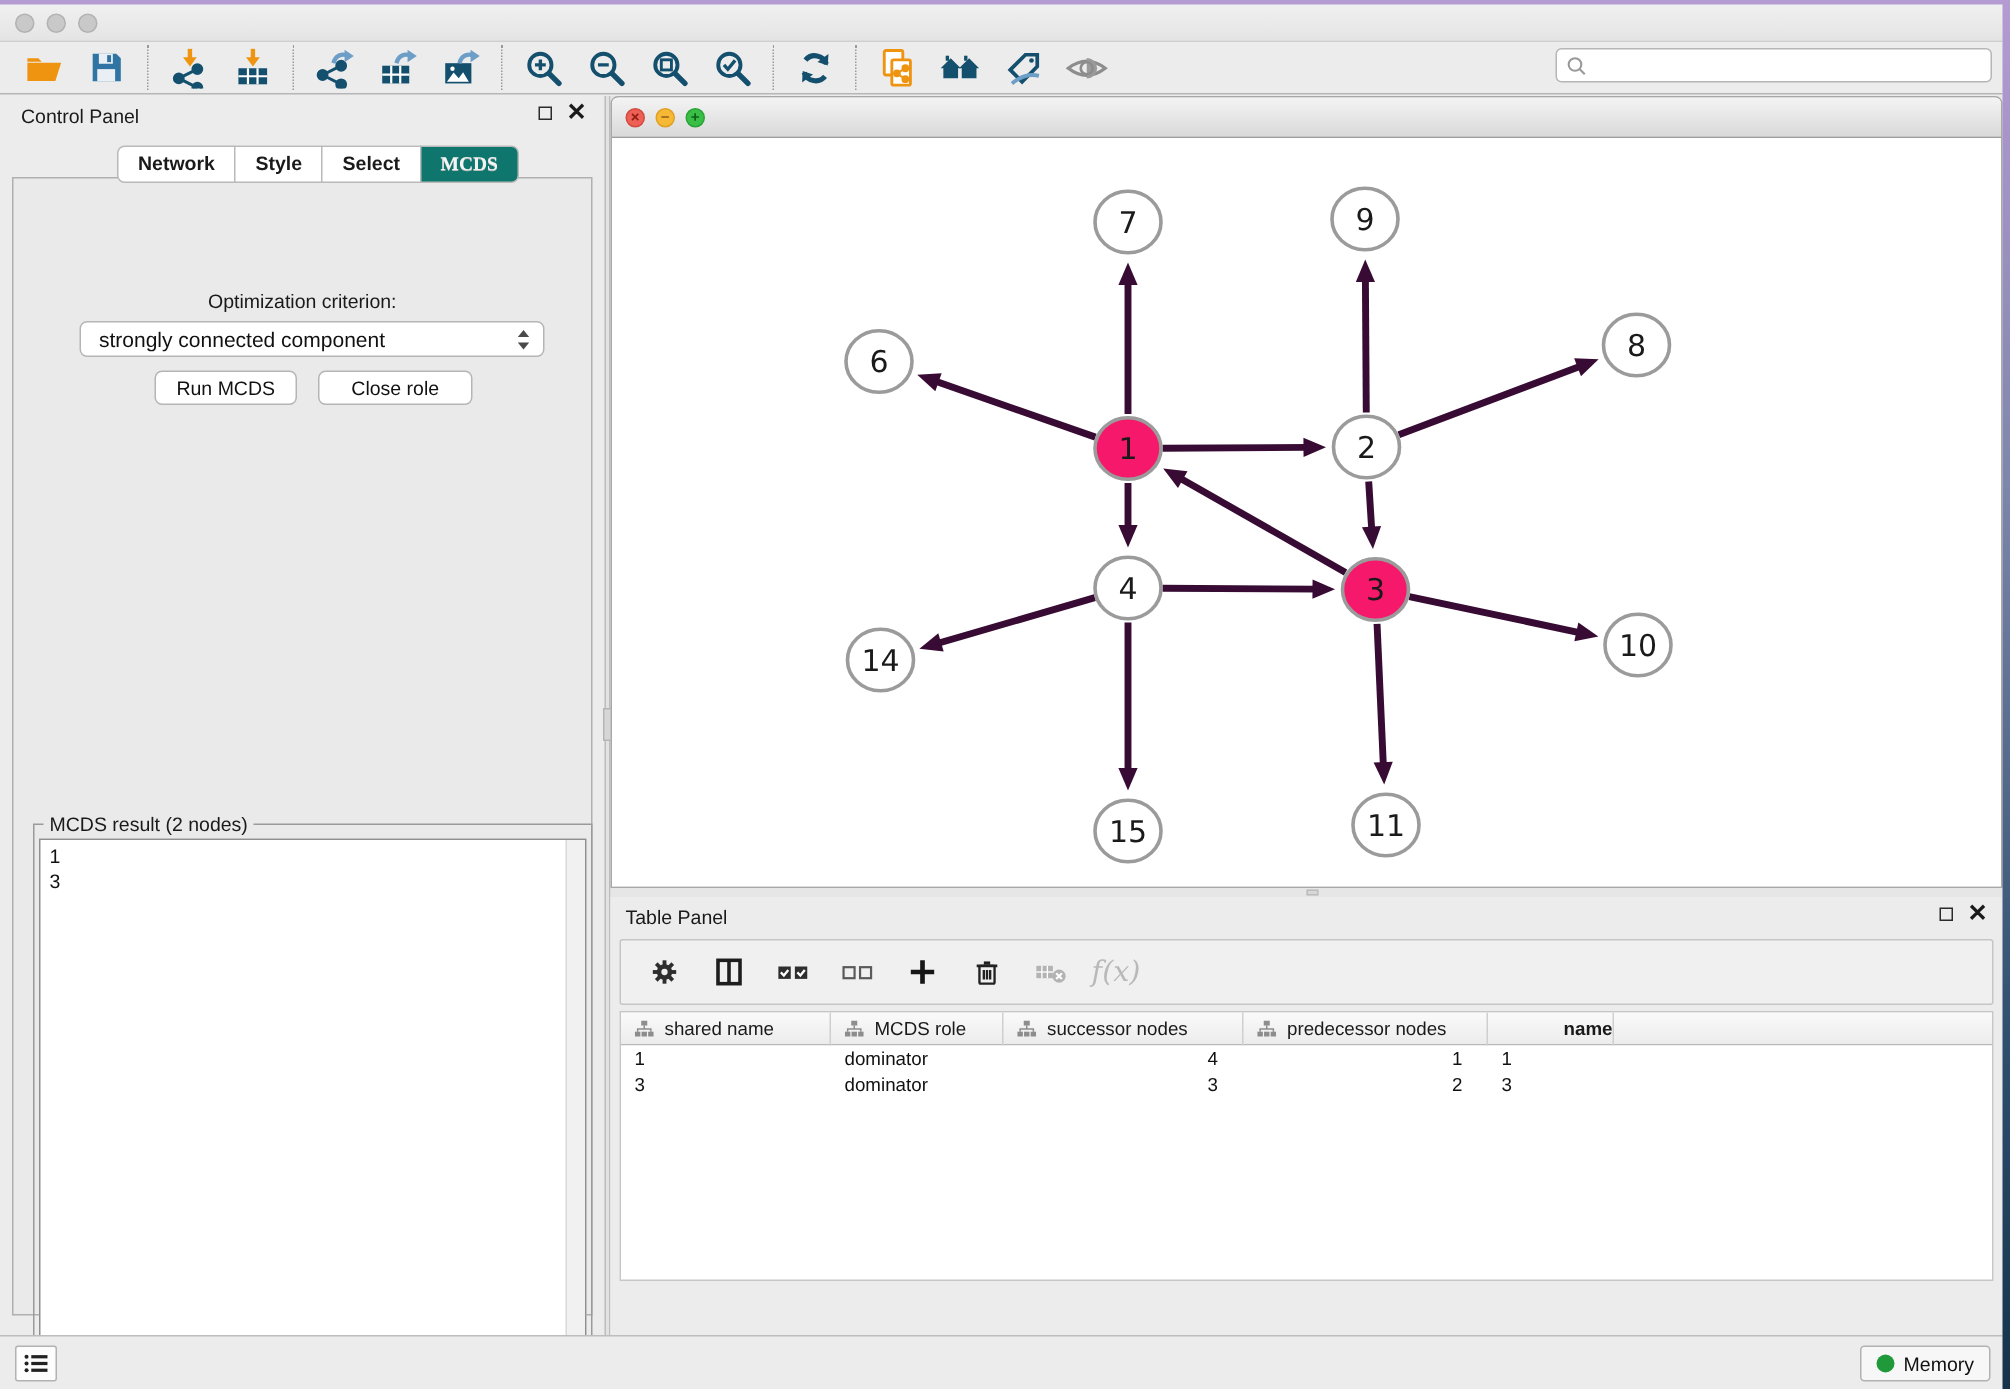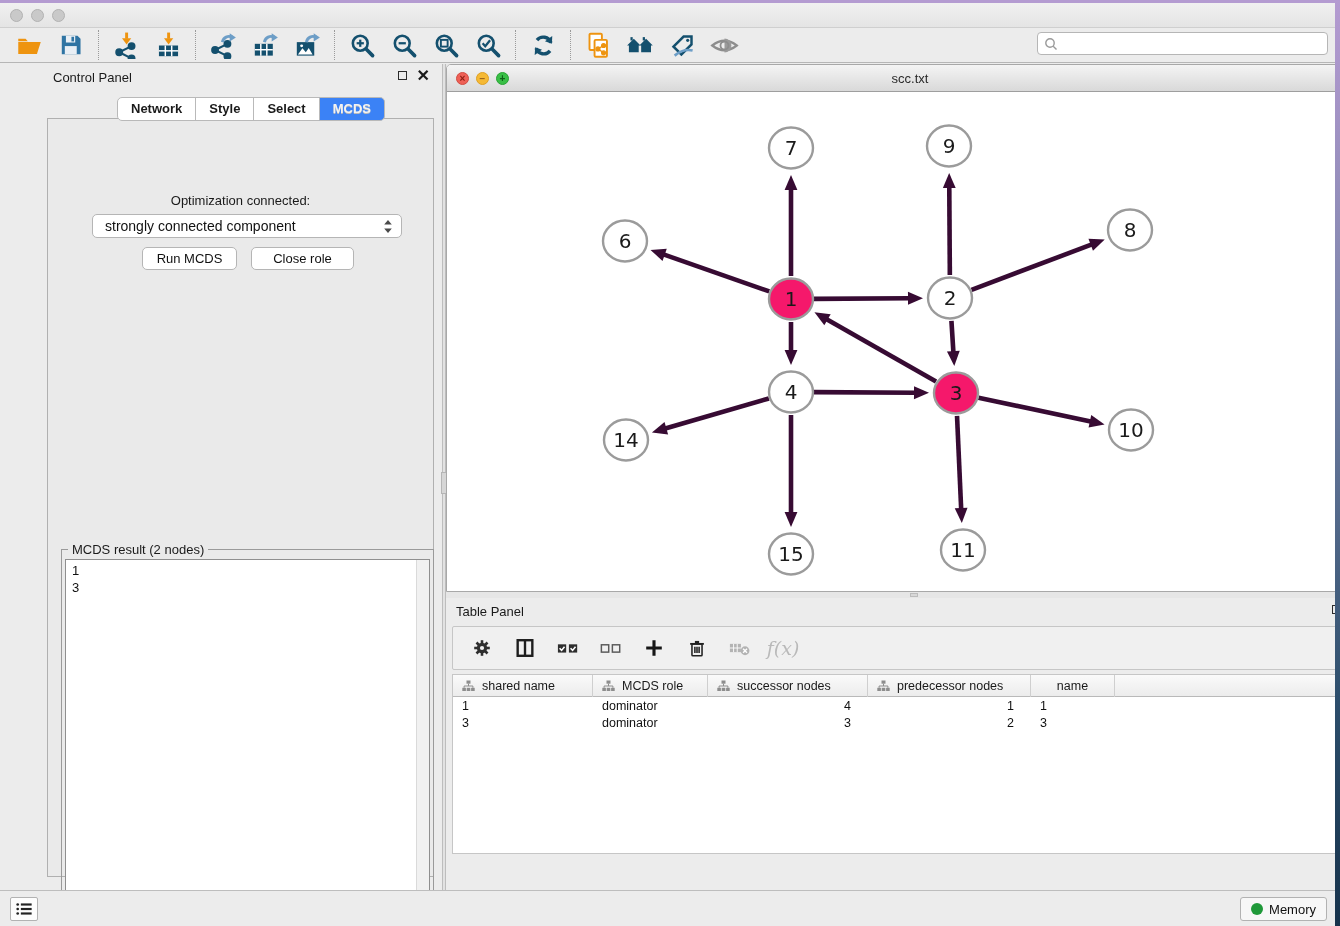--- a/index.html
+++ b/index.html
@@ -30,36 +30,36 @@
   .tb-btn { width:42px; height:32px; border:none; background:transparent; padding:0;
     display:flex; align-items:center; justify-content:center; cursor:pointer; }
   .tb-sep { width:1px; height:30px; border-left:1px dotted #9a9a9a; margin:0 6px; }
   .searchbox { position:absolute; right:12px; top:4px; width:291px; height:23px;
     background:#fff; border:1px solid #b6b6b6; border-radius:4px;
     display:flex; align-items:center; padding-left:6px; }
   .searchbox input { border:none; outline:none; flex:1; height:19px; font-size:13px;
     font-family:"Liberation Sans",sans-serif; background:transparent; margin-left:4px; }
 
   
-  .main { position:absolute; left:0; top:64px; width:1080px; height:826px;margin-left:39px; }
+  .main { position:absolute; left:0; top:64px; width:1080px; height:826px; }
 
   
   .cpanel { position:absolute; left:0; top:0; width:403px; height:826px; background:#ececec; }
   .panel-header { position:absolute; left:0; top:0; right:0; height:28px; }
   .panel-title { position:absolute; left:14px; top:6px; font-size:13px; color:#1a1a1a; }
   .panel-icons { position:absolute; right:12px; top:6px; display:flex; gap:10px; align-items:center; }
   .float-ico { width:9px; height:9px; border:1.5px solid #2b2b2b; display:inline-block; }
   .close-ico { font-size:16px; font-weight:bold; color:#1a1a1a; line-height:11px; }
 
   .tabs { display:flex; position:absolute; z-index:5; }
   .tab { border:1px solid #b9b9b9; margin-left:-1px; background:#fff; color:#1a1a1a;
     font-size:13px; font-weight:bold; padding:3px 13px 4px; cursor:pointer; white-space:nowrap; }
   .tab:first-child { border-radius:5px 0 0 5px; margin-left:0; }
   .tab:last-child { border-radius:0 5px 5px 0; }
-  .tab-active { background:#3b82f6; color:#f3f3f3; text-shadow:0 1px 0 #bbb; }
+  .tab-active { background:#0f766e; color:#f3f3f3; text-shadow:0 1px 0 #bbb;font-family:Liberation Serif, serif; }
 
   .cp-tabs { left:78px; top:33px; }
   .cp-box { position:absolute; left:8px; right:8px; top:54px; bottom:13px;
     background:#eaeaea; border:1px solid #b0b0b0; }
   .opt-label { position:absolute; left:0; right:0; top:74px; text-align:center;
     font-size:13px; color:#1a1a1a; }
   .criterion { position:absolute; left:44px; top:95px; width:310px; height:24px;
     background:#fff; border:1px solid #b5b5b5; border-radius:5px;
     display:flex; align-items:center; padding:0 8px 0 12px; cursor:pointer; }
   .criterion .val { flex:1; font-size:14px; color:#111; }
@@ -115,21 +115,21 @@
   .tt-btn { width:26px; height:28px; border:none; background:transparent; padding:0;
     display:flex; align-items:center; justify-content:center; cursor:pointer; }
   .fx-label { font-family:"DejaVu Serif", serif; font-style:italic; font-size:19px; color:#b9b9b9; }
 
   .tp-table { position:absolute; left:6px; right:6px; top:76px; height:180px;
     background:#fff; border:1px solid #c6c6c6; overflow:hidden; }
   .thead { display:flex; height:22px; border-bottom:1px solid #b9b9b9;
     background:linear-gradient(#fafafa,#ececec); }
   .th { display:flex; align-items:center; gap:7px; padding-left:9px;
     border-right:1px solid #cfcfcf; font-size:12.5px; color:#1a1a1a; height:22px; cursor:pointer; }
-  .th.center { justify-content:center; padding-left:0; }
+  .th.center { justify-content:flex-end; padding-left:0;font-weight:bold; }
   .trow { display:flex; height:17px; background:#fff; cursor:default; }
   .td { font-size:12.5px; color:#111; height:17px; display:flex; align-items:center;
     padding-left:9px; }
   .td.right { justify-content:flex-end; padding-left:0; padding-right:17px; }
 
   .tp-tabs { position:absolute; left:0; right:0; bottom:3px; display:flex; justify-content:center; }
 
   
   .statusbar { position:absolute; left:0; bottom:0; width:1335px; height:36px;
     background:#ececec; border-top:1px solid #bdbdbd; }
@@ -375,21 +375,21 @@
         <span class="close-ico">✕</span>
       </span>
     </div>
     <div class="tabs cp-tabs">
         <div class="tab ">Network</div>
         <div class="tab ">Style</div>
         <div class="tab ">Select</div>
         <div class="tab tab-active">MCDS</div>
       </div>
     <div class="cp-box">
-      <div class="opt-label">Optimization connected:</div>
+      <div class="opt-label">Optimization criterion:</div>
       <div class="criterion">
         <span class="val">strongly connected component</span>
         <span style="display:flex;">
           <svg width="10" height="15" viewBox="0 0 10 15">
               <path d="M5 1 L8.8 5.6 H1.2 Z" fill="#4a4a4a"></path>
               <path d="M5 14 L1.2 9.4 H8.8 Z" fill="#4a4a4a"></path>
             </svg>
         </span>
       </div>
       <button class="btn run-btn">Run MCDS</button>
@@ -410,21 +410,20 @@
   </div>
 
   <div class="rregion">
     <div class="netwin">
       <div class="netwin-title">
         <div class="traffic">
           <span class="tl tl-red">×</span>
           <span class="tl tl-yellow">−</span>
           <span class="tl tl-green">+</span>
         </div>
-        <div class="netwin-name">scc.txt</div>
       </div>
       <div class="netcanvas">
         <svg width="926" height="500" viewBox="0 0 926 500">
             <g>
               <line x1="344" y1="184" x2="344" y2="96" stroke="#370b33" stroke-width="4.6"></line>
               <polygon points="344,83 350.4,98 337.6,98" fill="#370b33"></polygon>
             </g>
             <g>
               <line x1="322.28718253123094" y1="199.4135938964542" x2="215.7614216848158" y2="162.19374974529708" stroke="#370b33" stroke-width="4.6"></line>
               <polygon points="203.48895963725064,157.90578107807553 219.7604927283041,156.8116097629914 215.53849280980904,168.89526470213247" fill="#370b33"></polygon>

